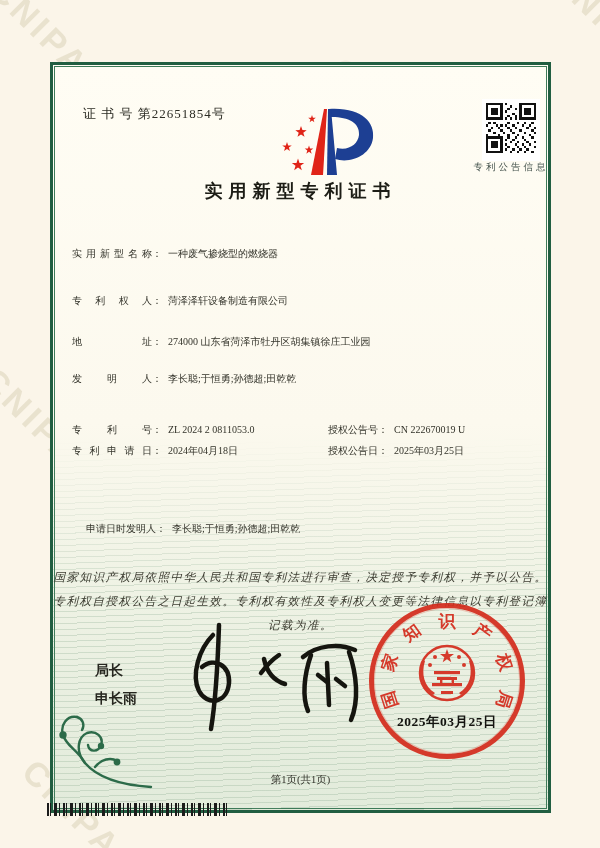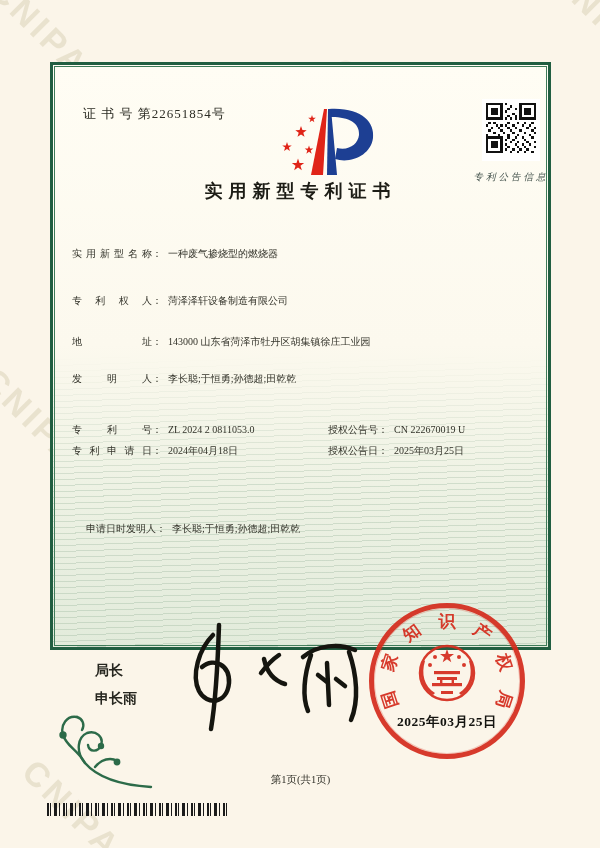--- a/index.html
+++ b/index.html
@@ -11,40 +11,40 @@
   }
   
   .wm{
     position:absolute;font-family:"Liberation Sans","DejaVu Sans",sans-serif;
     font-weight:bold;font-size:34px;letter-spacing:4px;
     color:rgba(193,181,147,0.30);transform:rotate(45deg);
     white-space:nowrap;pointer-events:none;
   }
   
   .frame{
-    position:absolute;left:50px;top:62px;width:501px;height:588px;
+    position:absolute;left:50px;top:62px;width:501px;height:751px;
     border:3px solid #215e41;background:linear-gradient(180deg,#fffdf4 0%,#fcf9ee 48%,#eef2e4 72%,#e2ebdb 100%);
     box-sizing:border-box;
   }
   .frame .innerline{position:absolute;inset:1px;border:1px solid #3d7a58;pointer-events:none;}
   
   .pattern{
     position:absolute;inset:0;pointer-events:none;
     background:repeating-linear-gradient(178deg,rgba(104,146,115,0.22) 0 1px,rgba(0,0,0,0) 1px 6px);
     -webkit-mask-image:linear-gradient(180deg,transparent 0 50%,#000 72% 100%);
     mask-image:linear-gradient(180deg,transparent 0 50%,#000 72% 100%);
   }
   .content{position:absolute;inset:0;}
   .cert-no{position:absolute;left:30px;top:40px;font-size:13px;letter-spacing:1px;white-space:pre;}
   
   .logo{position:absolute;left:212px;top:40px;width:130px;height:78px;}
   
   .qr-wrap{position:absolute;left:402px;top:34px;width:112px;text-align:center;}
   .qr-box{display:inline-block;background:#fff;padding:4px;}
-  .qr-label{margin-top:10px;font-size:9.5px;letter-spacing:3px;color:#41504a;font-style:italic;white-space:nowrap;}
+  .qr-label{margin-top:0;font-size:9.5px;letter-spacing:3px;color:#41504a;white-space:nowrap;}
   .title{
     position:absolute;left:0;top:114px;width:100%;text-align:center;
     font-size:18px;font-weight:bold;letter-spacing:6px;color:#1d1d16;
   }
   
   .row{position:absolute;left:19px;right:20px;font-size:10px;color:#33332a;white-space:nowrap;}
   .lbl{display:inline-block;text-align:justify;text-align-last:justify;-moz-text-align-last:justify;}
   .w80{width:80px;}
   .colon{margin-right:6px;}
   .col2{position:absolute;left:256px;top:0;}
@@ -168,21 +168,21 @@
 
     <div class="row r-name">
       <span class="lbl w80">实用新型名称</span><span class="colon">：</span><span class="val">一种废气掺烧型的燃烧器</span>
     </div>
 
     <div class="row r-patentee">
       <span class="lbl w80">专利权人</span><span class="colon">：</span><span class="val">菏泽泽轩设备制造有限公司</span>
     </div>
 
     <div class="row r-address">
-      <span class="lbl w80">地址</span><span class="colon">：</span><span class="val">143000 山东省菏泽市牡丹区胡集镇徐庄工业园</span>
+      <span class="lbl w80">地址</span><span class="colon">：</span><span class="val">274000 山东省菏泽市牡丹区胡集镇徐庄工业园</span>
     </div>
 
     <div class="row r-inventors">
       <span class="lbl w80">发明人</span><span class="colon">：</span><span class="val">李长聪;于恒勇;孙德超;田乾乾</span>
     </div>
 
     <div class="row r-patno">
       <span class="lbl w80">专利号</span><span class="colon">：</span><span class="val">ZL 2024 2 0811053.0</span>
       <span class="col2">
         <span class="lbl">授权公告号</span><span class="colon">：</span><span class="val">CN 222670019 U</span>
@@ -194,20 +194,24 @@
       <span class="col2">
         <span class="lbl">授权公告日</span><span class="colon">：</span><span class="val">2025年03月25日</span>
       </span>
     </div>
 
 
     <div class="row r-inventors2">
       <span class="lbl">申请日时发明人</span><span class="colon">：</span><span class="val">李长聪;于恒勇;孙德超;田乾乾</span>
     </div>
 
+    <div class="statement">
+      <div>国家知识产权局依照中华人民共和国专利法进行审查，决定授予专利权，并予以公告。</div>
+      <div>专利权自授权公告之日起生效。专利权有效性及专利权人变更等法律信息以专利登记簿记载为准。</div>
+    </div>
 
     <div class="signoff">
       <div>局长</div>
       <div>申长雨</div>
     </div>
 
     <div class="signature">
       <svg width="230" height="120" viewBox="0 0 230 120" fill="none" stroke="#15150f" stroke-width="4.5" stroke-linecap="round" stroke-linejoin="round">
         <path d="M52,18 C38,32 30,58 38,74 C46,89 66,87 68,66 C69,48 53,40 41,50"></path>
         <path d="M58,8 C57,40 55,82 50,112"></path>

